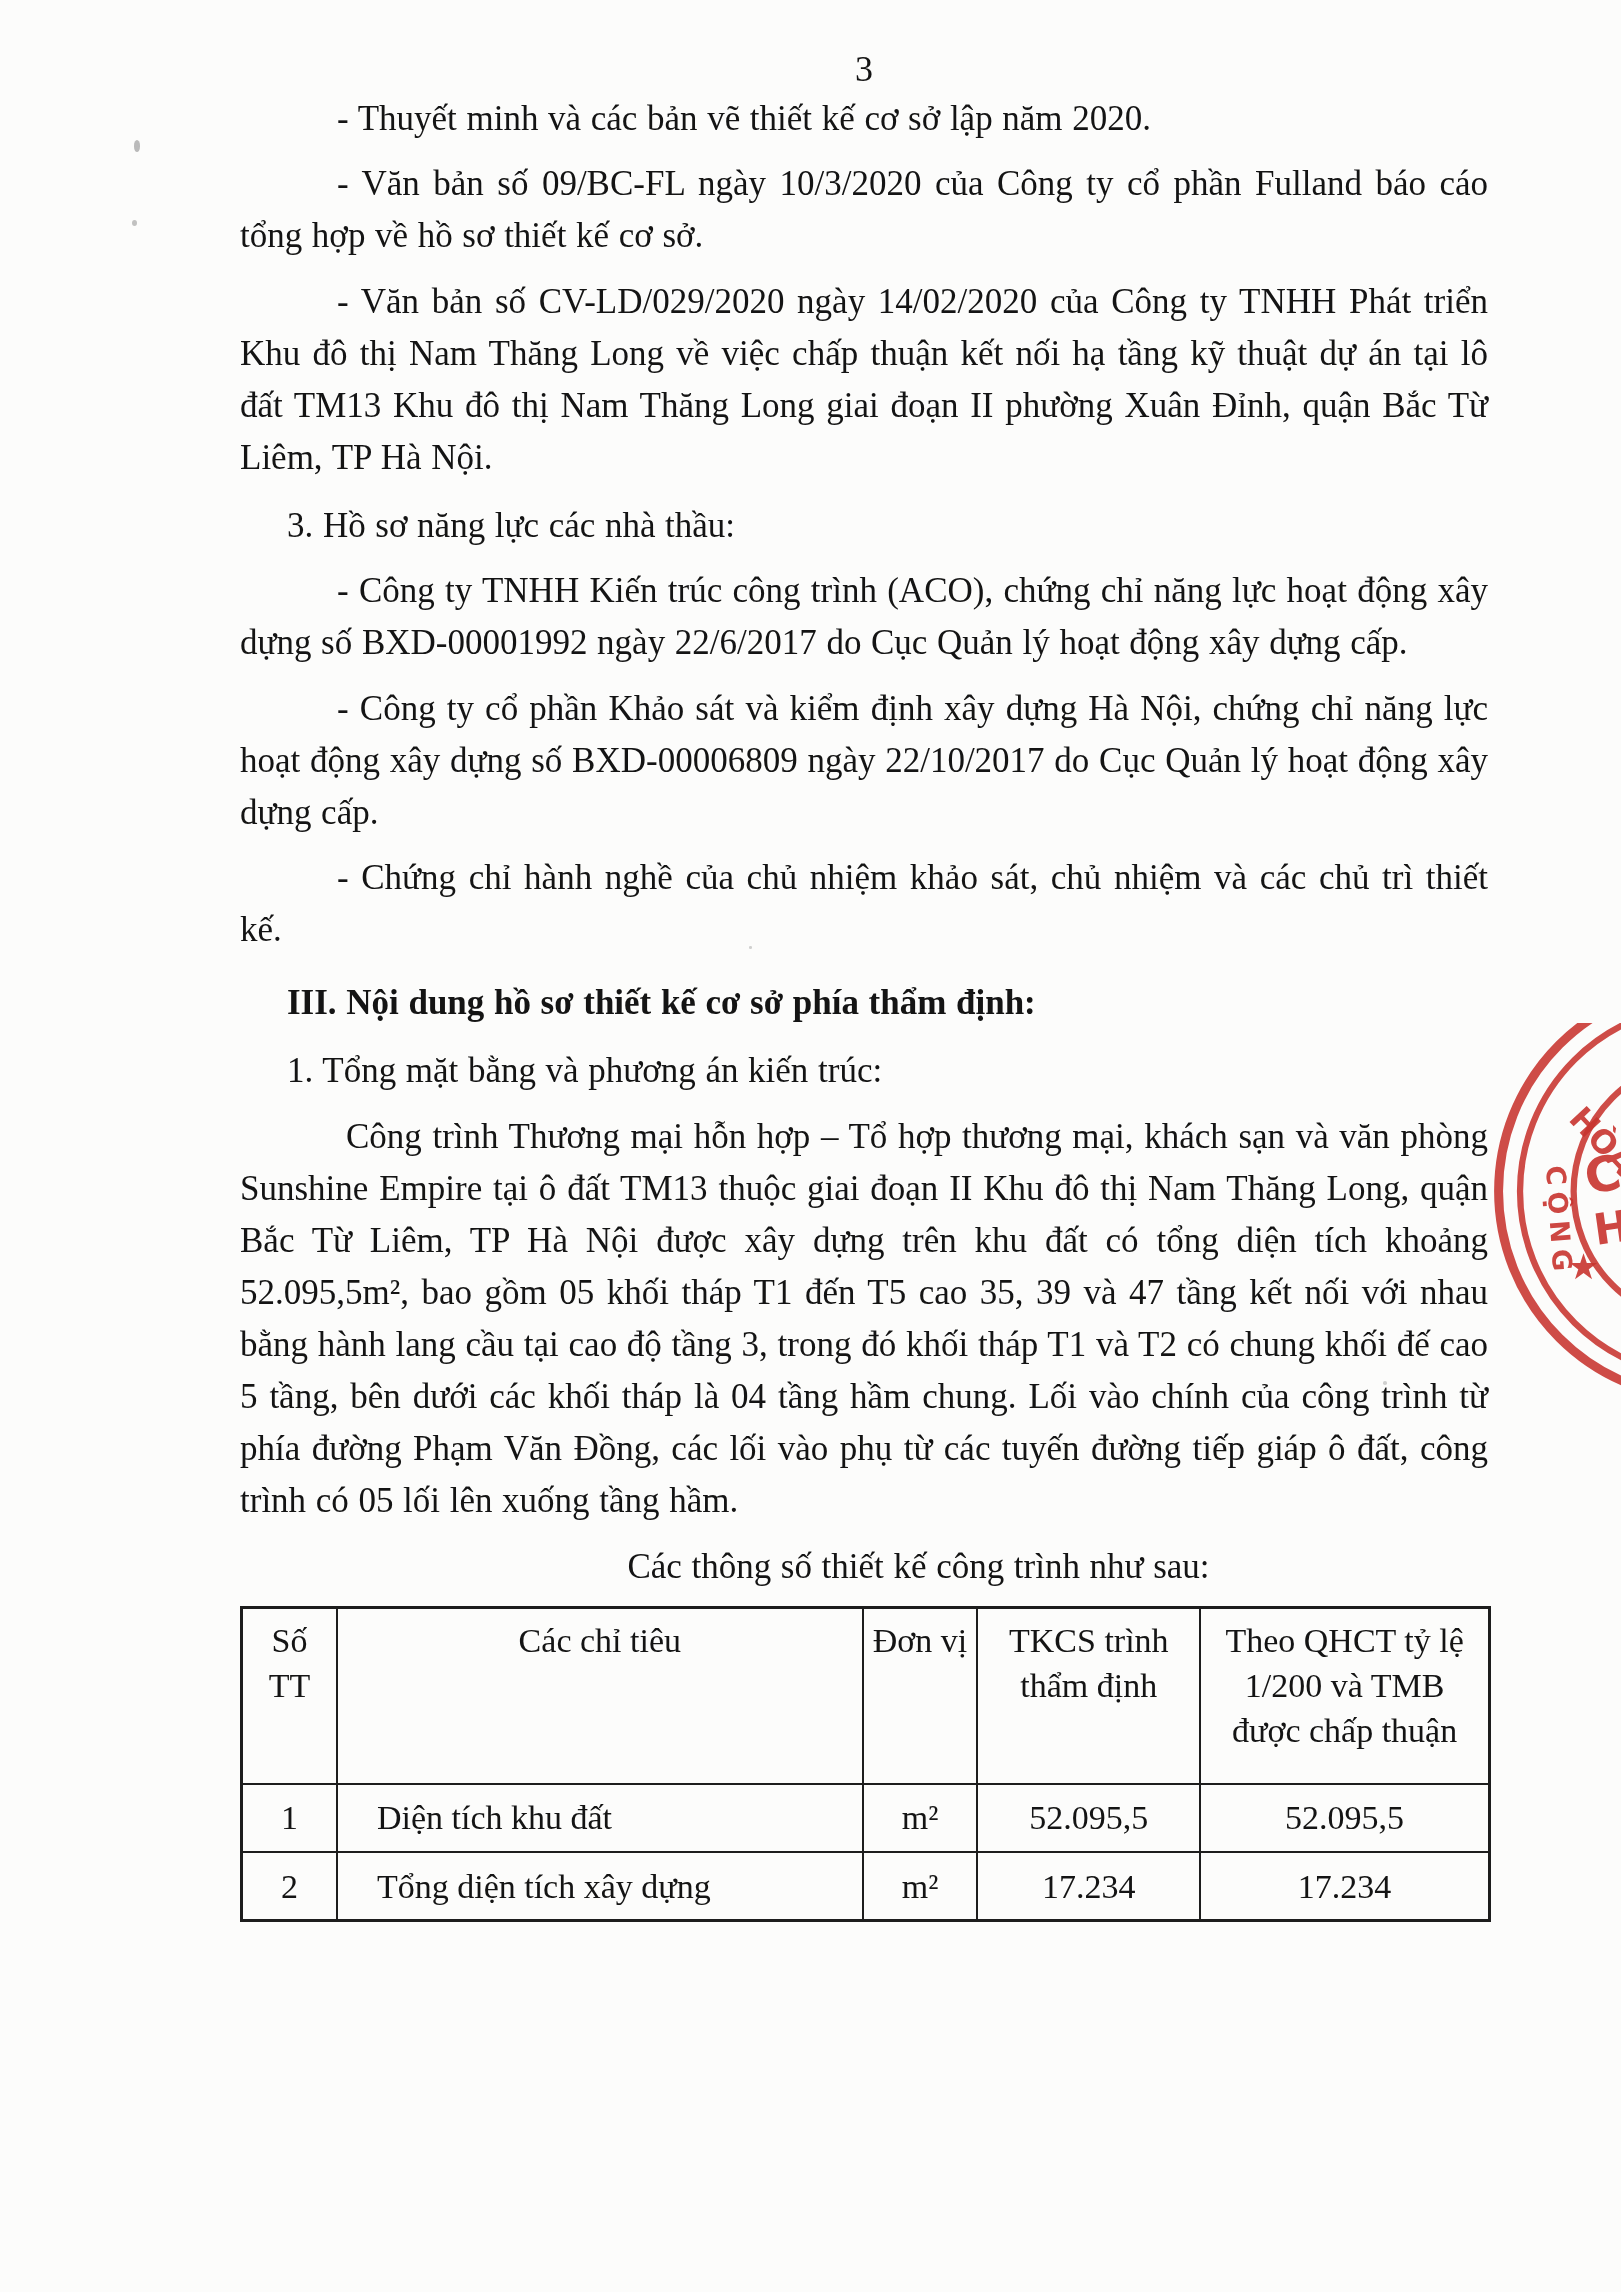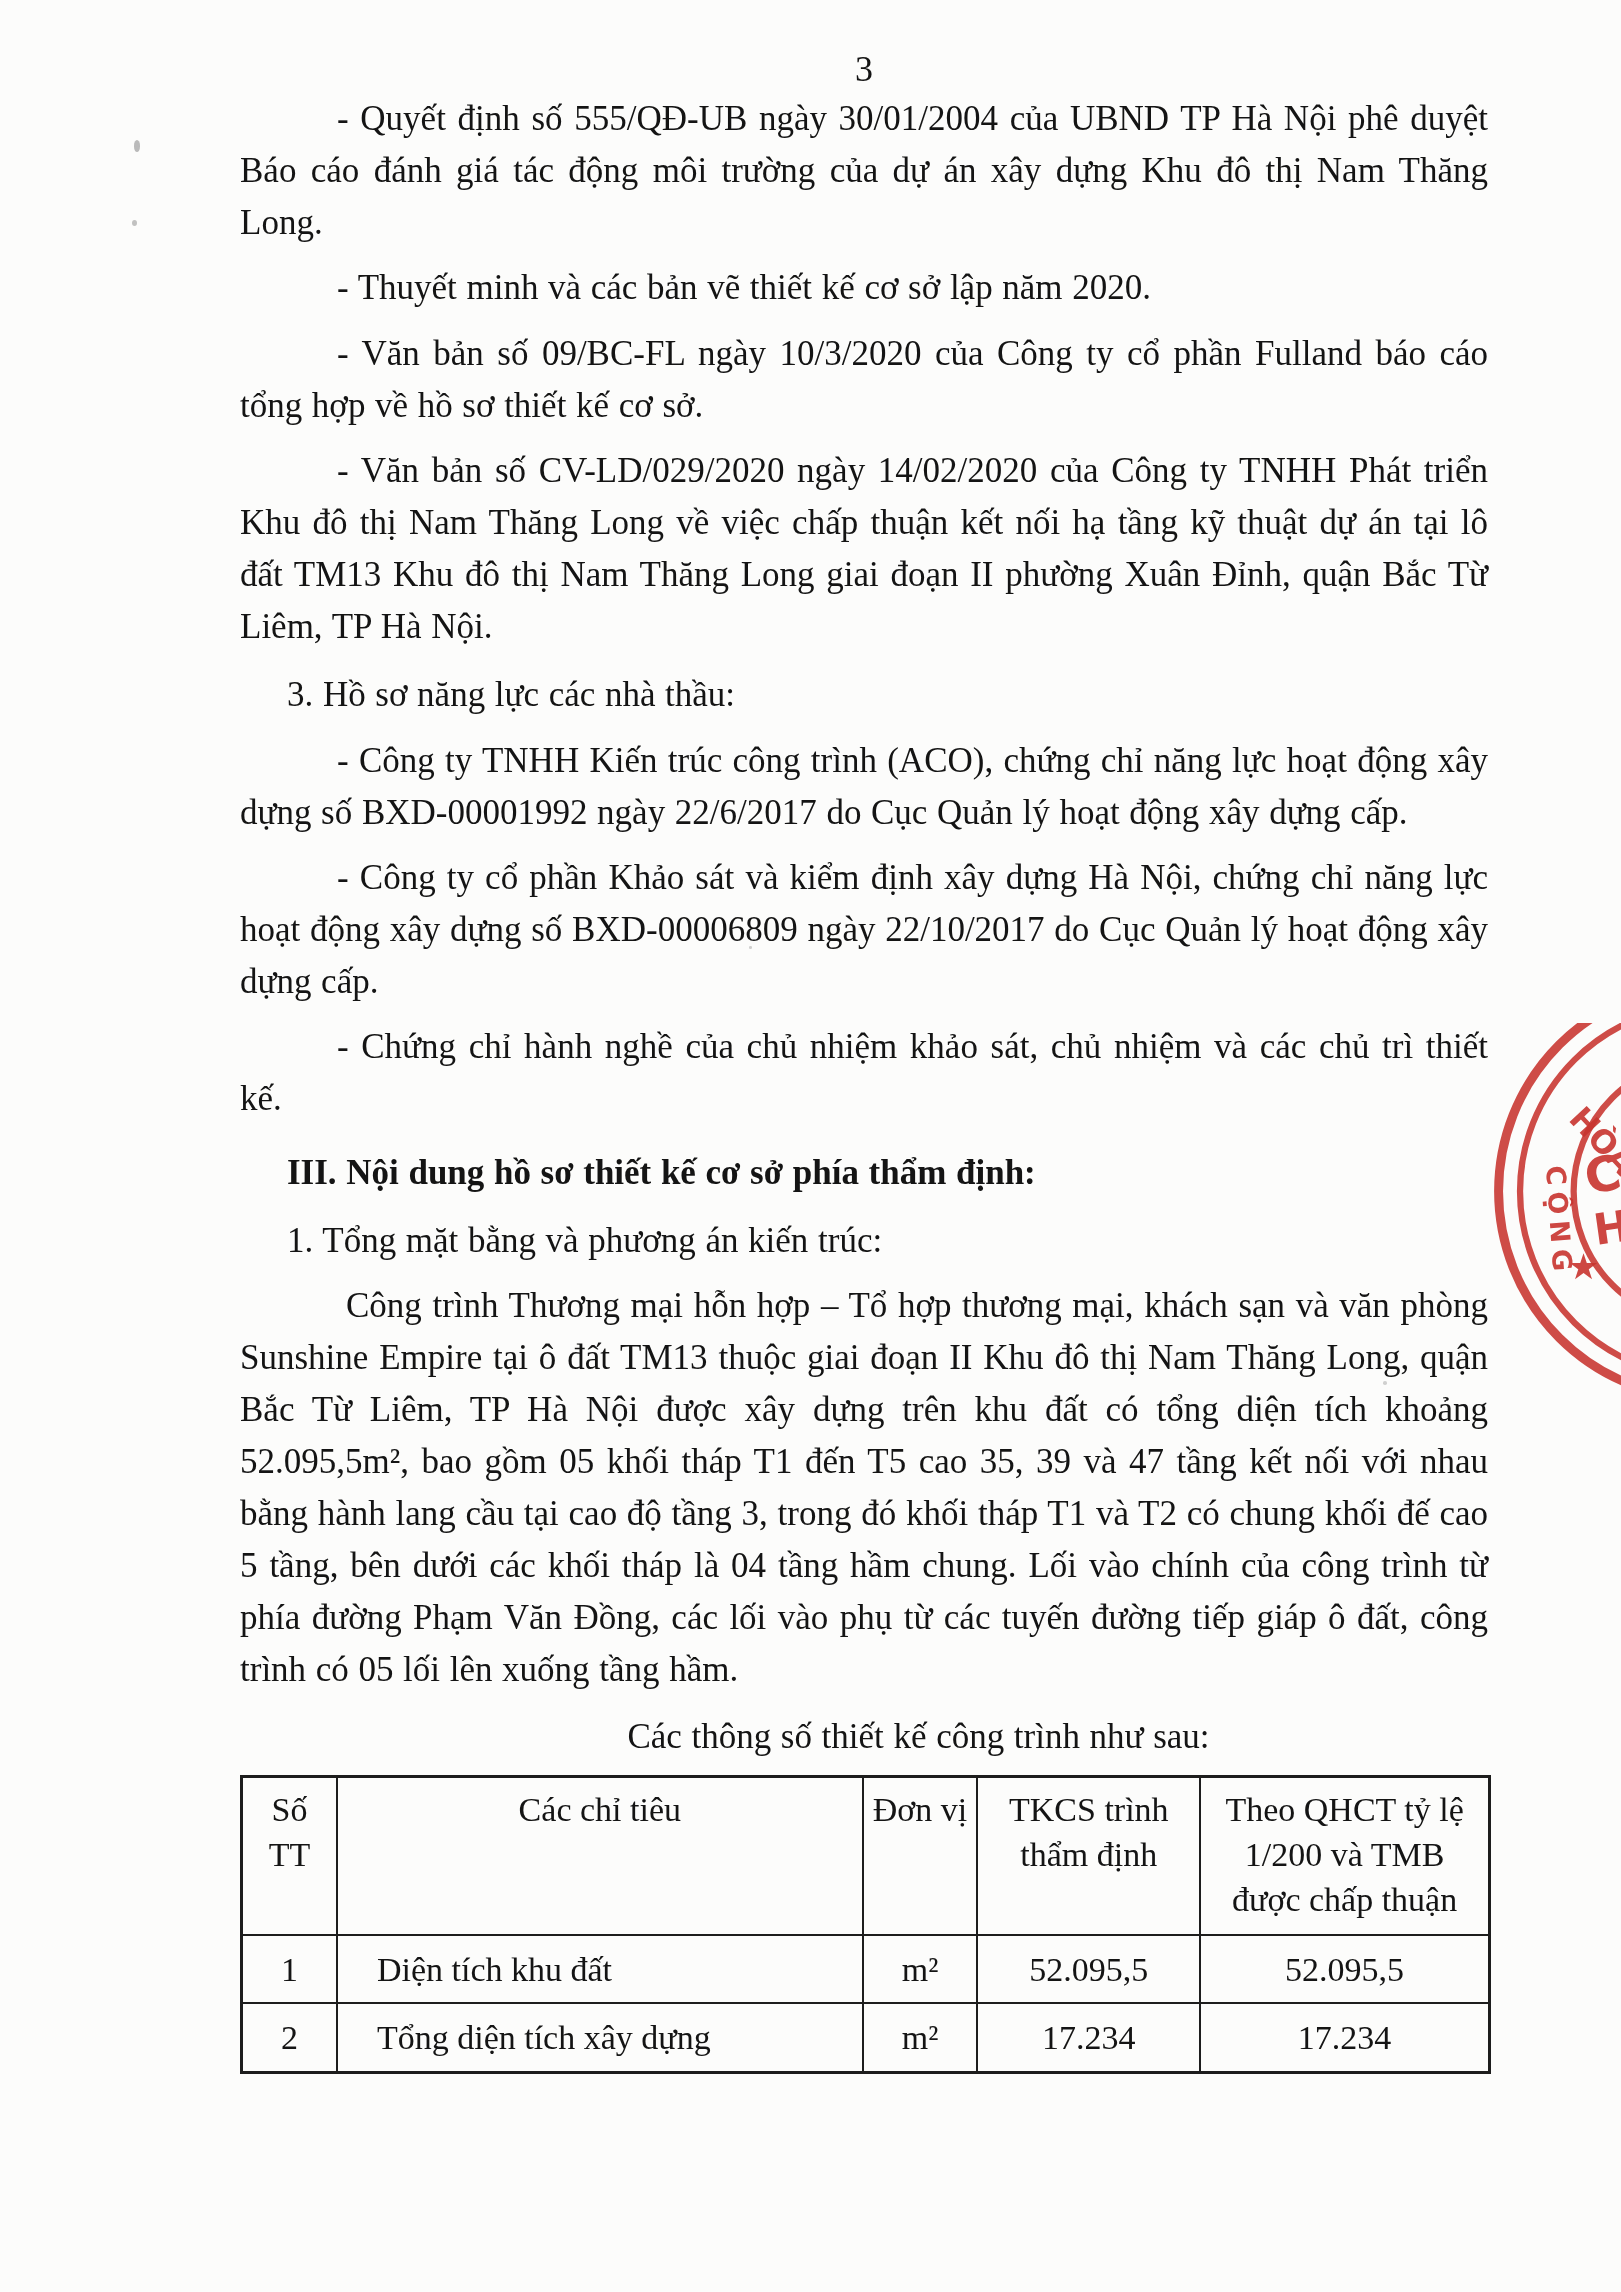--- a/index.html
+++ b/index.html
@@ -25,21 +25,21 @@
 
   table.spec{
     width:1251px;border-collapse:collapse;margin-top:3.6px;
     border:3.6px solid #1d1d1d;
   }
   table.spec th, table.spec td{
     border:2.7px solid #1d1d1d;font-weight:normal;
     font-size:34px;
   }
   table.spec thead th{
-    vertical-align:top;text-align:center;line-height:45px;padding:9px 9px 12px;
+    vertical-align:top;text-align:center;line-height:45px;padding:9px 9px 30px;
   }
   table.spec td{
     vertical-align:middle;text-align:center;line-height:43px;padding:7.2px 9px;height:52px;
   }
   table.spec td.lbl{text-align:left;padding-left:39px;}
   .col-stt{width:79px;}
   .col-name{width:555px;}
   .col-unit{width:99px;}
   .col-tkcs{width:213px;}
   .col-qhct{width:287px;}
@@ -49,21 +49,20 @@
     overflow:hidden;pointer-events:none;
   }
   .speck{position:absolute;background:#6a6a6a;border-radius:50%;}
 </style>
 </head>
 <body>
 
 <div class="page-number">3</div>
 
 <div class="content">
-  <p>- Quyết định số 555/QĐ-UB ngày 30/01/2004 của UBND TP Hà Nội phê duyệt Báo cáo đánh giá tác động môi trường của dự án xây dựng Khu đô thị Nam Thăng Long.</p>
   <p>- Thuyết minh và các bản vẽ thiết kế cơ sở lập năm 2020.</p>
   <p>- Văn bản số 09/BC-FL ngày 10/3/2020 của Công ty cổ phần Fulland báo cáo tổng hợp về hồ sơ thiết kế cơ sở.</p>
   <p>- Văn bản số CV-LD/029/2020 ngày 14/02/2020 của Công ty TNHH Phát triển Khu đô thị Nam Thăng Long về việc chấp thuận kết nối hạ tầng kỹ thuật dự án tại lô đất TM13 Khu đô thị Nam Thăng Long giai đoạn II phường Xuân Đỉnh, quận Bắc Từ Liêm, TP Hà Nội.</p>
   <p class="h-num">3. Hồ sơ năng lực các nhà thầu:</p>
   <p>- Công ty TNHH Kiến trúc công trình (ACO), chứng chỉ năng lực hoạt động xây dựng số BXD-00001992 ngày 22/6/2017 do Cục Quản lý hoạt động xây dựng cấp.</p>
   <p>- Công ty cổ phần Khảo sát và kiểm định xây dựng Hà Nội, chứng chỉ năng lực hoạt động xây dựng số BXD-00006809 ngày 22/10/2017 do Cục Quản lý hoạt động xây dựng cấp.</p>
   <p>- Chứng chỉ hành nghề của chủ nhiệm khảo sát, chủ nhiệm và các chủ trì thiết kế.</p>
   <p class="h-section">III. Nội dung hồ sơ thiết kế cơ sở phía thẩm định:</p>
   <p class="h-num">1. Tổng mặt bằng và phương án kiến trúc:</p>
   <p class="body2">Công trình Thương mại hỗn hợp – Tổ hợp thương mại, khách sạn và văn phòng Sunshine Empire tại ô đất TM13 thuộc giai đoạn II Khu đô thị Nam Thăng Long, quận Bắc Từ Liêm, TP Hà Nội được xây dựng trên khu đất có tổng diện tích khoảng 52.095,5m², bao gồm 05 khối tháp T1 đến T5 cao 35, 39 và 47 tầng kết nối với nhau bằng hành lang cầu tại cao độ tầng 3, trong đó khối tháp T1 và T2 có chung khối đế cao 5 tầng, bên dưới các khối tháp là 04 tầng hầm chung. Lối vào chính của công trình từ phía đường Phạm Văn Đồng, các lối vào phụ từ các tuyến đường tiếp giáp ô đất, công trình có 05 lối lên xuống tầng hầm.</p>

